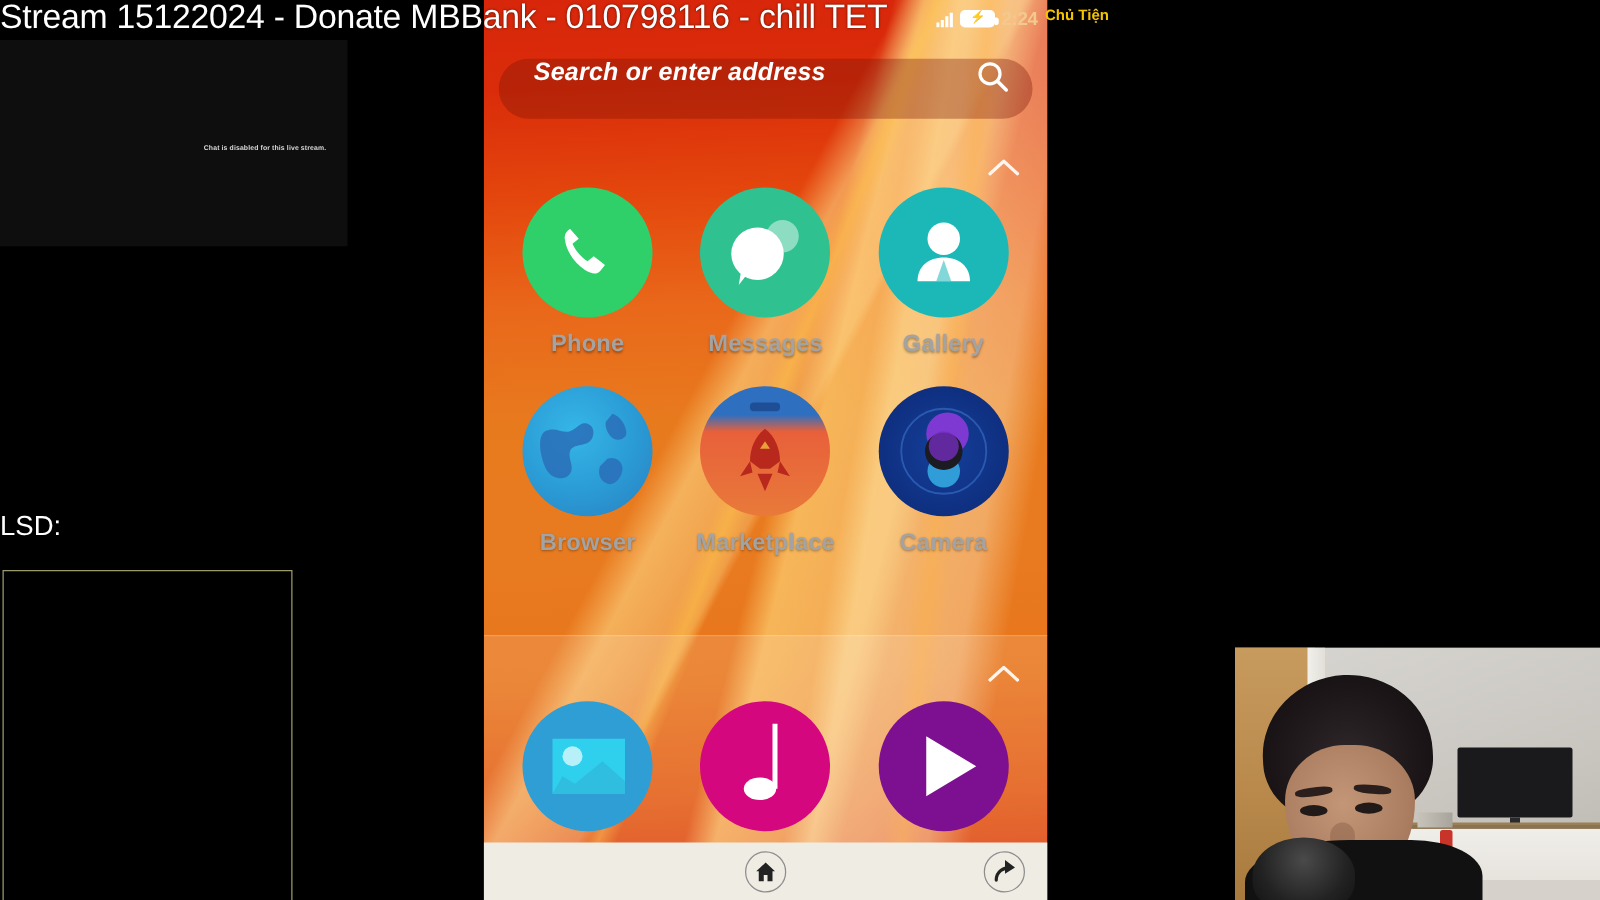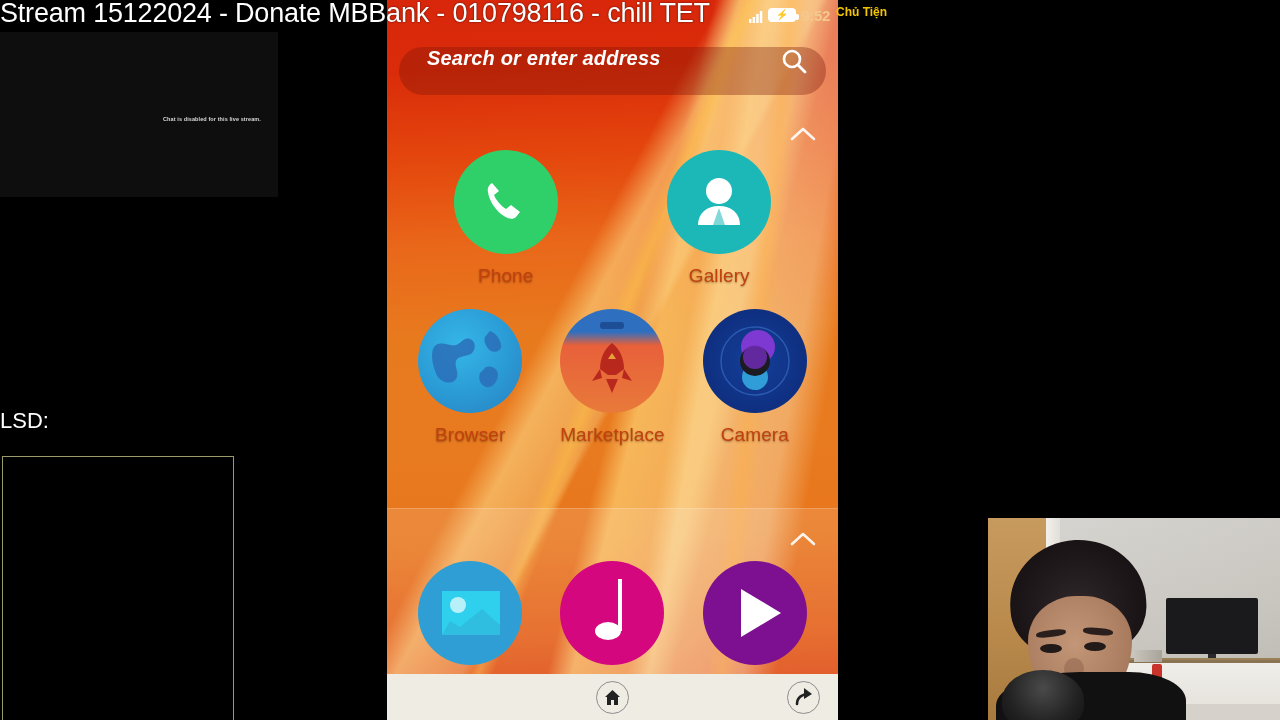--- a/index.html
+++ b/index.html
@@ -151,22 +151,22 @@
   .app {
     width: 130px; display: flex; flex-direction: column;
     align-items: center;
   }
   .app-icon {
     width: 104px; height: 104px; border-radius: 50%;
     display: flex; align-items: center; justify-content: center;
     position: relative; overflow: hidden;
   }
   .app-label {
-    margin-top: 11px; font-size: 19px; font-weight: normal;
-    color: #c2410c; letter-spacing: .1px;
+    margin-top: 11px; font-size: 19px; font-weight: bold;
+    color: #a3a3a3; letter-spacing: .1px;
     text-shadow: 0 1px 2px rgba(0,0,0,.35);
   }
 
   
   .ic-phone { background: #2fd06a; }
   .ic-messages { background: #2fc290; }
   .ic-contacts { background: #1cb8b8; }
   .ic-browser { background: radial-gradient(circle at 40% 35%, #35b6e8 0%, #2a9ad4 55%, #2a7fc0 100%); }
   .ic-marketplace { background: linear-gradient(180deg,#2f6fc0 0%,#2f6fc0 22%,#e8603a 35%,#e87a3a 100%); }
   .ic-camera { background: radial-gradient(circle at 50% 50%, #14409a 0%, #0f2f80 70%, #0d2a72 100%); }
@@ -261,21 +261,21 @@
         <svg width="14" height="12" viewBox="0 0 14 12">
             <rect x="0" y="8" width="2.5" height="4" fill="#fff"></rect>
             <rect x="3.6" y="6" width="2.5" height="6" fill="#fff"></rect>
             <rect x="7.2" y="3" width="2.5" height="9" fill="#fff"></rect>
             <rect x="10.8" y="0" width="2.5" height="12" fill="#fff"></rect>
           </svg>
       </div>
       <div class="battery">
         <span class="bolt">⚡</span>
       </div>
-      <div class="sb-time">9:52</div>
+      <div class="sb-time">2:24</div>
     </div>
 
     <div class="search-wrap">
       <div class="search-bar">
         <span class="search-placeholder">Search or enter address</span>
         <span class="search-icon">
           <svg width="28" height="28" viewBox="0 0 28 28">
               <circle cx="12" cy="12" r="8" fill="none" stroke="#fff" stroke-width="2.6"></circle>
               <line x1="18" y1="18" x2="25" y2="25" stroke="#fff" stroke-width="2.8" stroke-linecap="round"></line>
             </svg>
@@ -291,20 +291,31 @@
       </div>
 
       <div class="app-row r1">
         <div class="app">
           <div class="app-icon ic-phone">
             <svg width="62" height="62" viewBox="0 0 62 62">
                 <path class="white-shape" d="M17 12c-3 2-5 5-4 9 1 9 8 19 16 24 5 3 9 4 12 1l4-5-9-7-5 4c-5-3-10-9-12-14l5-4z"></path>
               </svg>
           </div>
           <div class="app-label">Phone</div>
+        </div>
+        <div class="app">
+          <div class="app-icon ic-messages">
+            <svg width="72" height="62" viewBox="0 0 72 62">
+                <circle cx="50" cy="18" r="13" fill="#ffffff" fill-opacity=".45"></circle>
+                <path d="M50 27l-7 6 1-8z" fill="#ffffff" fill-opacity=".45"></path>
+                <circle cx="30" cy="32" r="21" fill="#fff"></circle>
+                <path d="M22 48l-7 9 2-12z" fill="#fff"></path>
+              </svg>
+          </div>
+          <div class="app-label">Messages</div>
         </div>
         <div class="app">
           <div class="app-icon ic-contacts">
             <svg width="62" height="62" viewBox="0 0 62 62">
                 <circle class="white-shape" cx="31" cy="20" r="13"></circle>
                 <path class="white-shape" d="M10 54c0-12 9-19 21-19s21 7 21 19z"></path>
                 <path d="M31 37l-6 17h12z" fill="#1cb8b8" fill-opacity=".55"></path>
               </svg>
           </div>
           <div class="app-label">Gallery</div>

